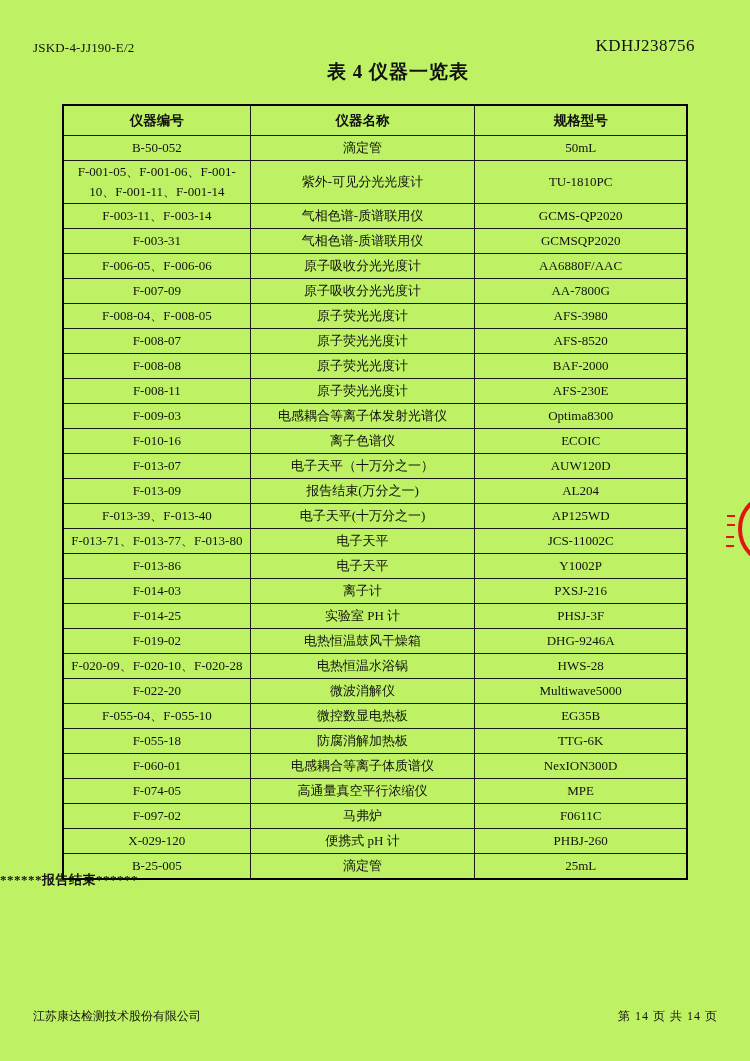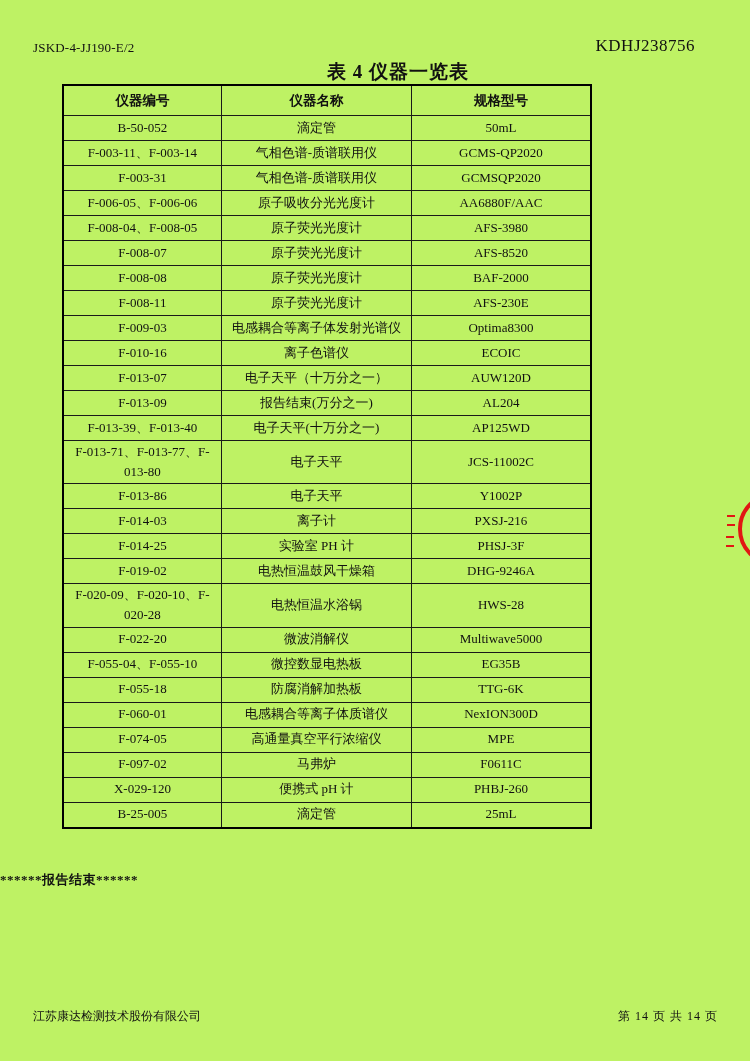--- a/index.html
+++ b/index.html
@@ -18,21 +18,21 @@
   }
   .report-no{
     position:absolute;right:55px;top:36px;
     font-size:17px;letter-spacing:0.5px;
   }
   .page-title{
     position:absolute;left:0;top:59px;width:100%;
     text-align:center;font-size:19px;font-weight:bold;letter-spacing:1px;padding-left:23px;
   }
   .tbl-wrap{
-    position:absolute;left:62px;top:84px;width:530px;
+    position:absolute;left:62px;top:104px;width:626px;
   }
   table.instruments{
     width:100%;
     border-collapse:collapse;
     table-layout:fixed;
   }
   table.instruments th,
   table.instruments td{
     border:1px solid #1a1a1a;
     text-align:center;
@@ -106,35 +106,45 @@
           <th>规格型号</th>
         </tr>
       </thead>
       <tbody>
           <tr>
             <td>B-50-052</td>
             <td>滴定管</td>
             <td>50mL</td>
           </tr>
           <tr>
+            <td>F-001-05、F-001-06、F-001-10、F-001-11、F-001-14</td>
+            <td>紫外-可见分光光度计</td>
+            <td>TU-1810PC</td>
+          </tr>
+          <tr>
             <td>F-003-11、F-003-14</td>
             <td>气相色谱-质谱联用仪</td>
             <td>GCMS-QP2020</td>
           </tr>
           <tr>
             <td>F-003-31</td>
             <td>气相色谱-质谱联用仪</td>
             <td>GCMSQP2020</td>
           </tr>
           <tr>
             <td>F-006-05、F-006-06</td>
             <td>原子吸收分光光度计</td>
             <td>AA6880F/AAC</td>
           </tr>
           <tr>
+            <td>F-007-09</td>
+            <td>原子吸收分光光度计</td>
+            <td>AA-7800G</td>
+          </tr>
+          <tr>
             <td>F-008-04、F-008-05</td>
             <td>原子荧光光度计</td>
             <td>AFS-3980</td>
           </tr>
           <tr>
             <td>F-008-07</td>
             <td>原子荧光光度计</td>
             <td>AFS-8520</td>
           </tr>
           <tr>

